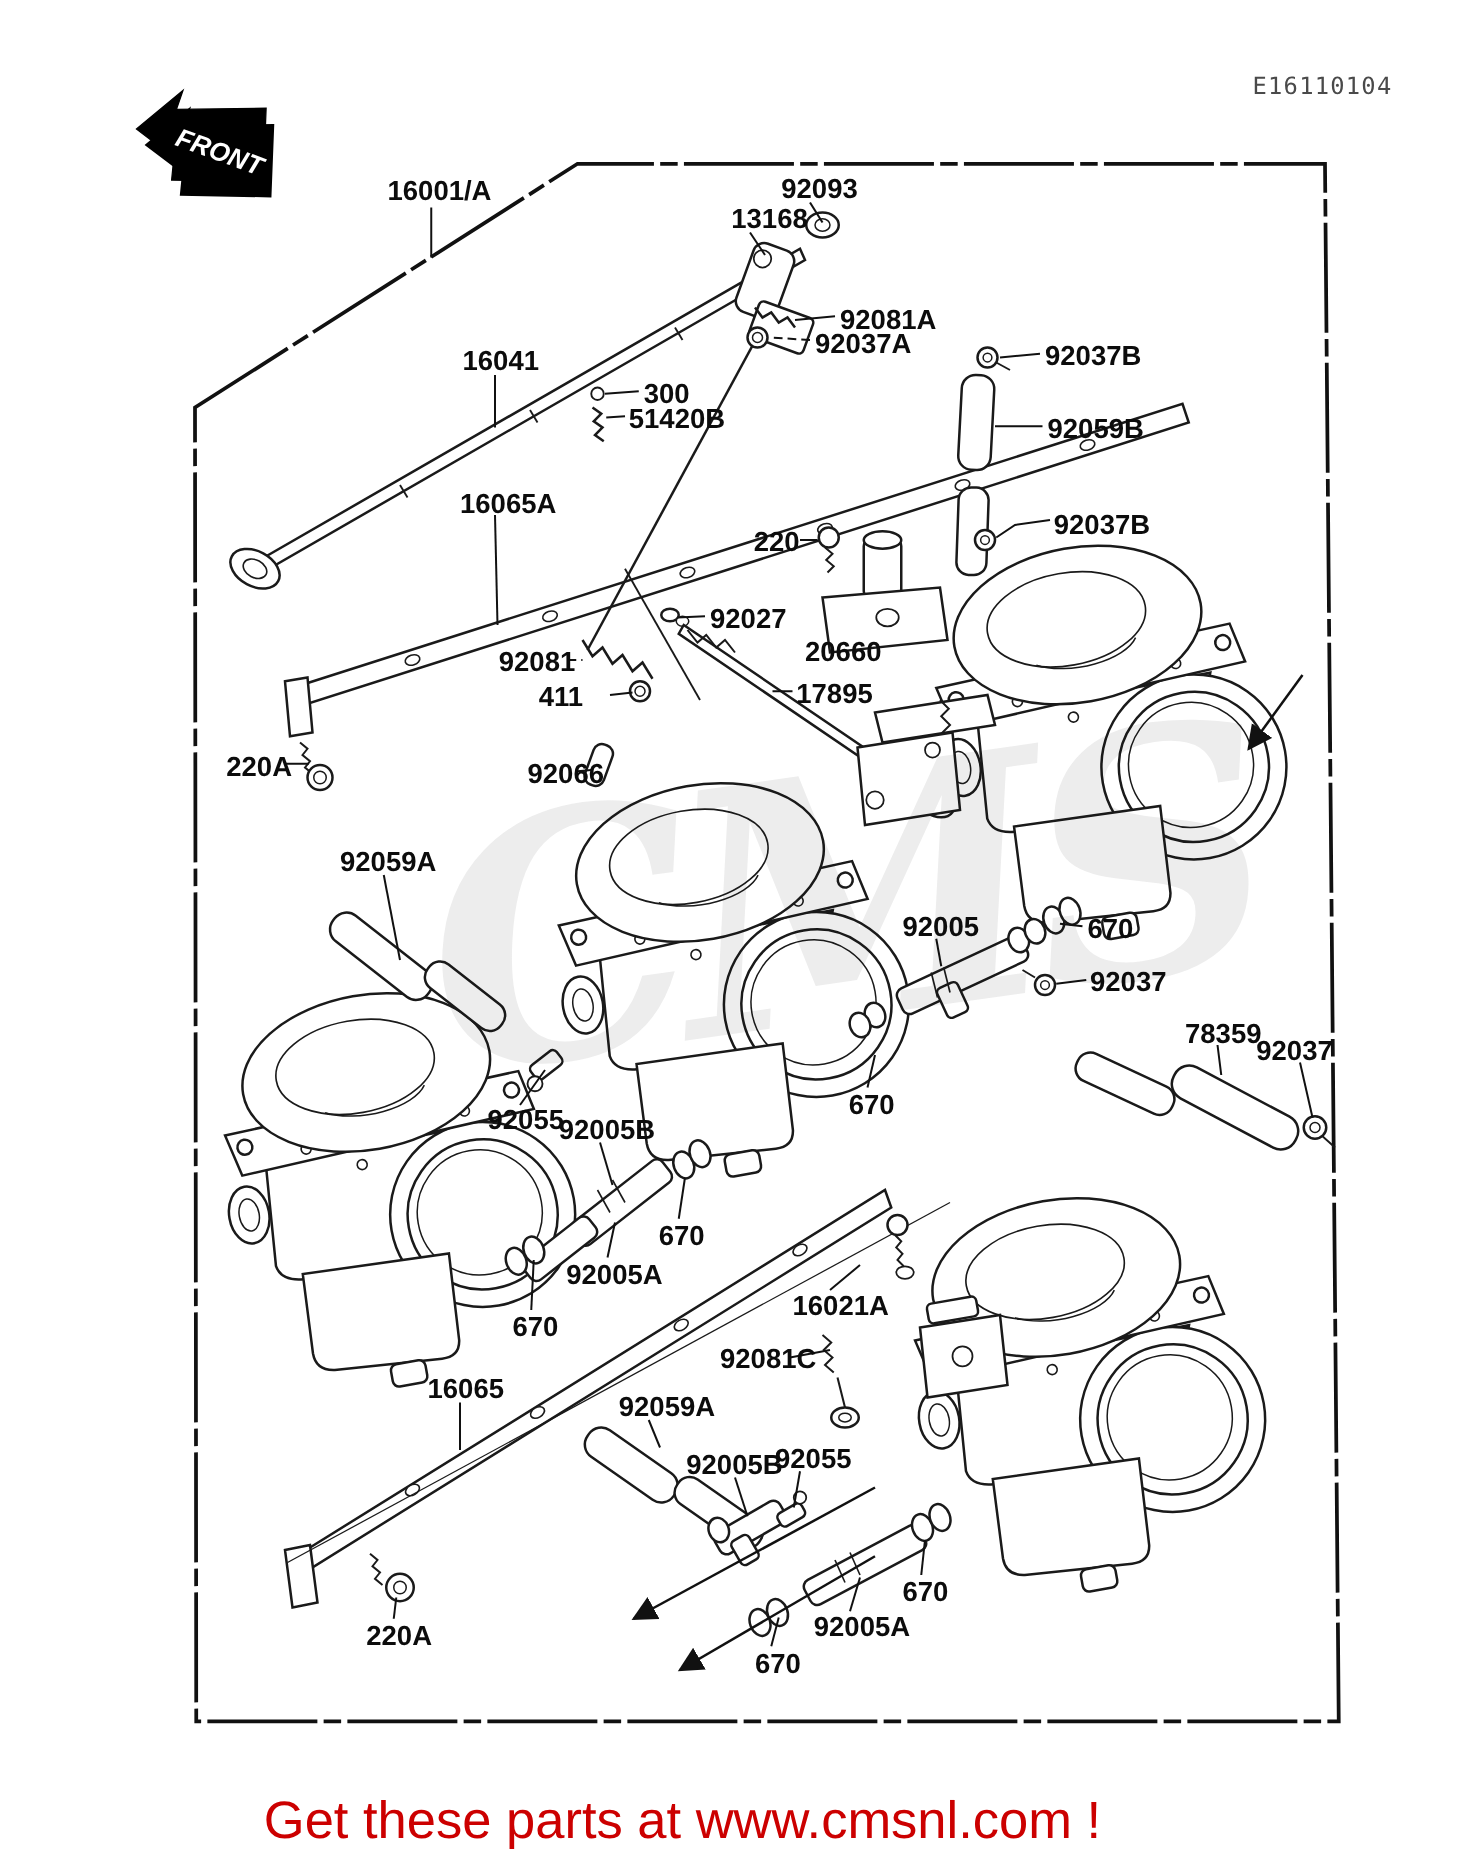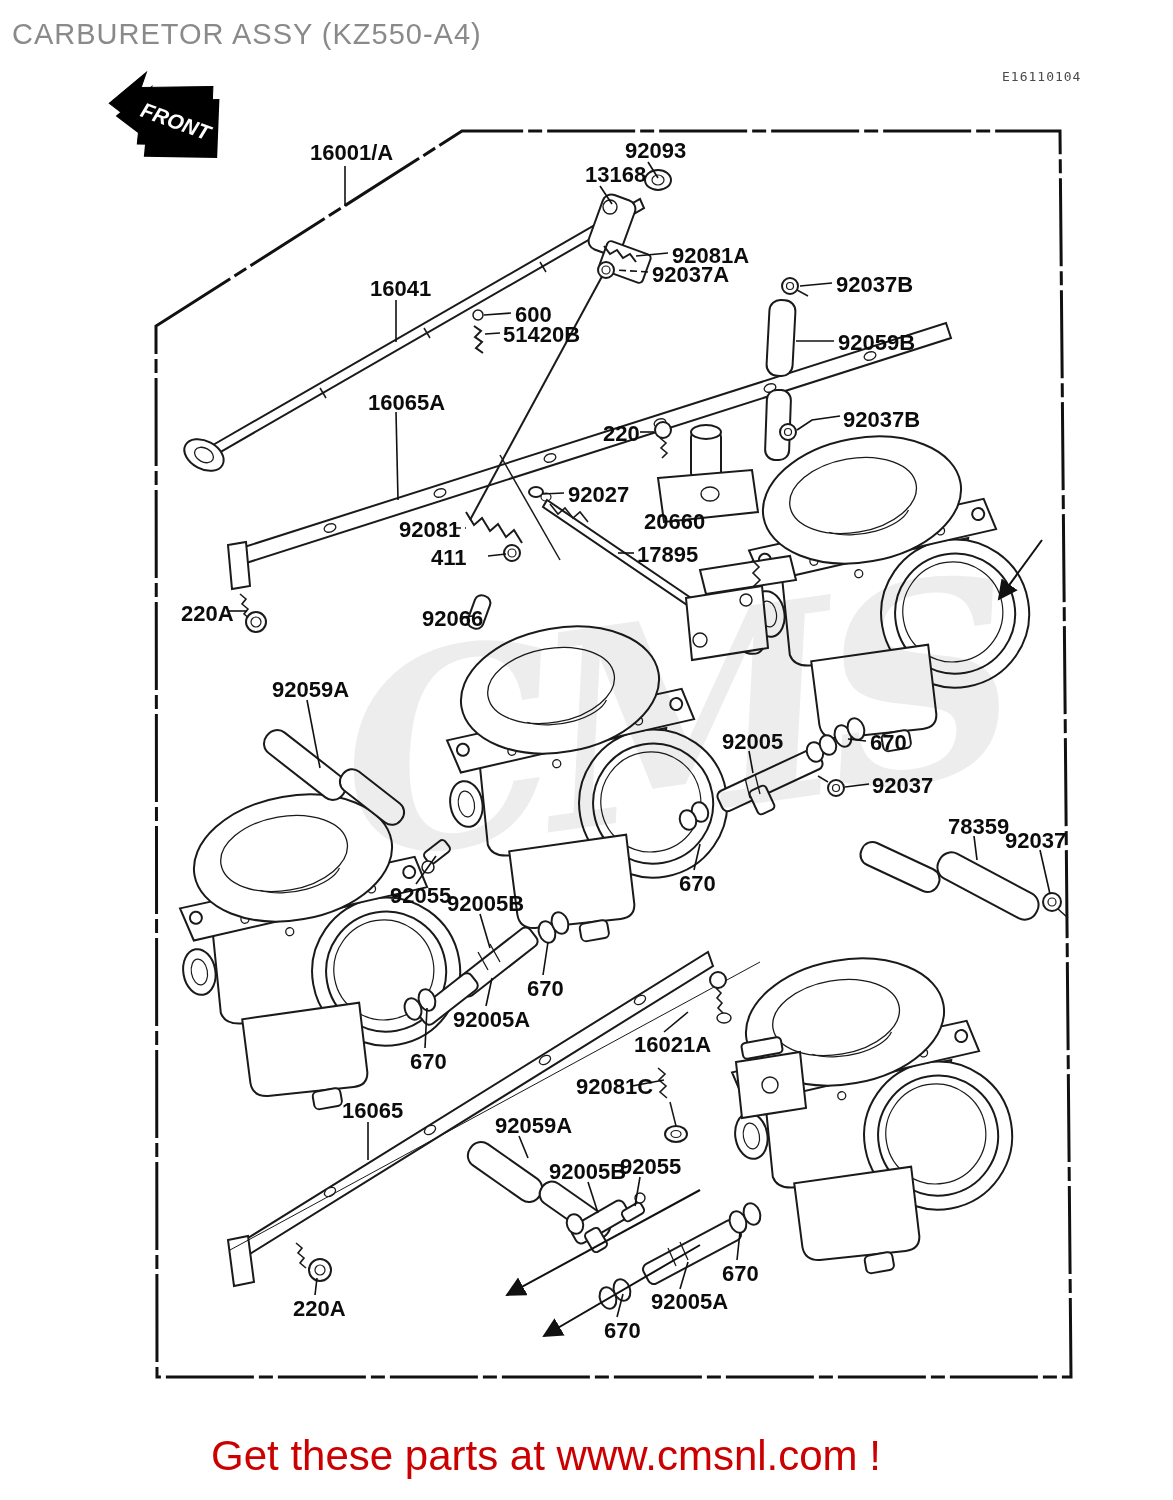--- a/index.html
+++ b/index.html
@@ -1,40 +1,39 @@
 <!DOCTYPE html>
 <html><head>
 <meta charset="utf-8">
 <style>
   html,body{margin:0;padding:0;background:#ffffff;}
   .stage{position:relative;width:1173px;height:1500px;background:#fff;overflow:hidden;
          font-family:"Liberation Sans",sans-serif;}
   .page-title{position:absolute;left:12px;top:18px;font-size:29px;font-weight:400;
               color:#8a8a8a;letter-spacing:1px;white-space:nowrap;}
   .doc-code{position:absolute;left:1002px;top:58px;font-family:"DejaVu Sans Mono",monospace;
-            font-size:13px;color:#4a4a4a;letter-spacing:1px;margin-top:11px;}
+            font-size:19px;color:#4a4a4a;letter-spacing:1px;}
   .footer-banner{position:absolute;left:0;top:1432px;width:1092px;text-align:center;
                  font-size:42px;color:#cc0000;white-space:nowrap;}
   .lbl{position:absolute;font-size:22px;font-weight:700;color:#0c0c0c;white-space:nowrap;
        letter-spacing:0;}
   svg.diagram{position:absolute;left:0;top:0;}
   .wm-logo{position:absolute;left:340px;top:560px;font-family:"DejaVu Serif",serif;
            font-style:italic;font-weight:700;font-size:270px;color:#cfcfcf;opacity:.38;
            transform:rotate(-8deg);letter-spacing:-14px;mix-blend-mode:multiply;
            pointer-events:none;}
   .wm-url{position:absolute;left:238px;top:893px;font-weight:800;font-size:58px;
           color:#c9c9c9;opacity:.55;letter-spacing:4px;mix-blend-mode:multiply;
           pointer-events:none;}
 </style>
 </head>
 <body>
 
 <div class="stage">
 
-  <div class="page-title">CARBURETOR ASSY (KZ550-A4)</div>
   <div class="doc-code">E16110104</div>
 
   <svg class="diagram" width="1173" height="1500" viewBox="0 0 1173 1500">
     <defs>
       <marker id="ah" markerWidth="12" markerHeight="12" refX="9" refY="5" orient="auto">
         <path d="M0,0 L10,5 L0,10 z" fill="#111"></path>
       </marker>
       <g id="carbproto" fill="#fff" stroke="#1a1a1a" stroke-width="2">
         <path d="M-92,60 L-98,140 Q-96,152 -80,154 L60,158 L98,56 Z"></path>
         <circle cx="72" cy="128" r="74"></circle>
@@ -280,21 +279,21 @@
 
   <div class="lbl" style="left:310px;top:140px">16001/A</div>
   <div class="lbl" style="left:625px;top:138px">92093</div>
   <div class="lbl" style="left:585px;top:162px">13168</div>
   <div class="lbl" style="left:672px;top:243px">92081A</div>
   <div class="lbl" style="left:652px;top:262px">92037A</div>
   <div class="lbl" style="left:836px;top:272px">92037B</div>
   <div class="lbl" style="left:838px;top:330px">92059B</div>
   <div class="lbl" style="left:843px;top:407px">92037B</div>
   <div class="lbl" style="left:370px;top:276px">16041</div>
-  <div class="lbl" style="left:515px;top:302px">600</div>
+  <div class="lbl" style="left:515px;top:302px">300</div>
   <div class="lbl" style="left:503px;top:322px">51420B</div>
   <div class="lbl" style="left:368px;top:390px">16065A</div>
   <div class="lbl" style="left:603px;top:421px">220</div>
   <div class="lbl" style="left:568px;top:482px">92027</div>
   <div class="lbl" style="left:644px;top:509px">20660</div>
   <div class="lbl" style="left:399px;top:517px">92081</div>
   <div class="lbl" style="left:431px;top:545px">411</div>
   <div class="lbl" style="left:637px;top:542px">17895</div>
   <div class="lbl" style="left:181px;top:601px">220A</div>
   <div class="lbl" style="left:422px;top:606px">92066</div>

